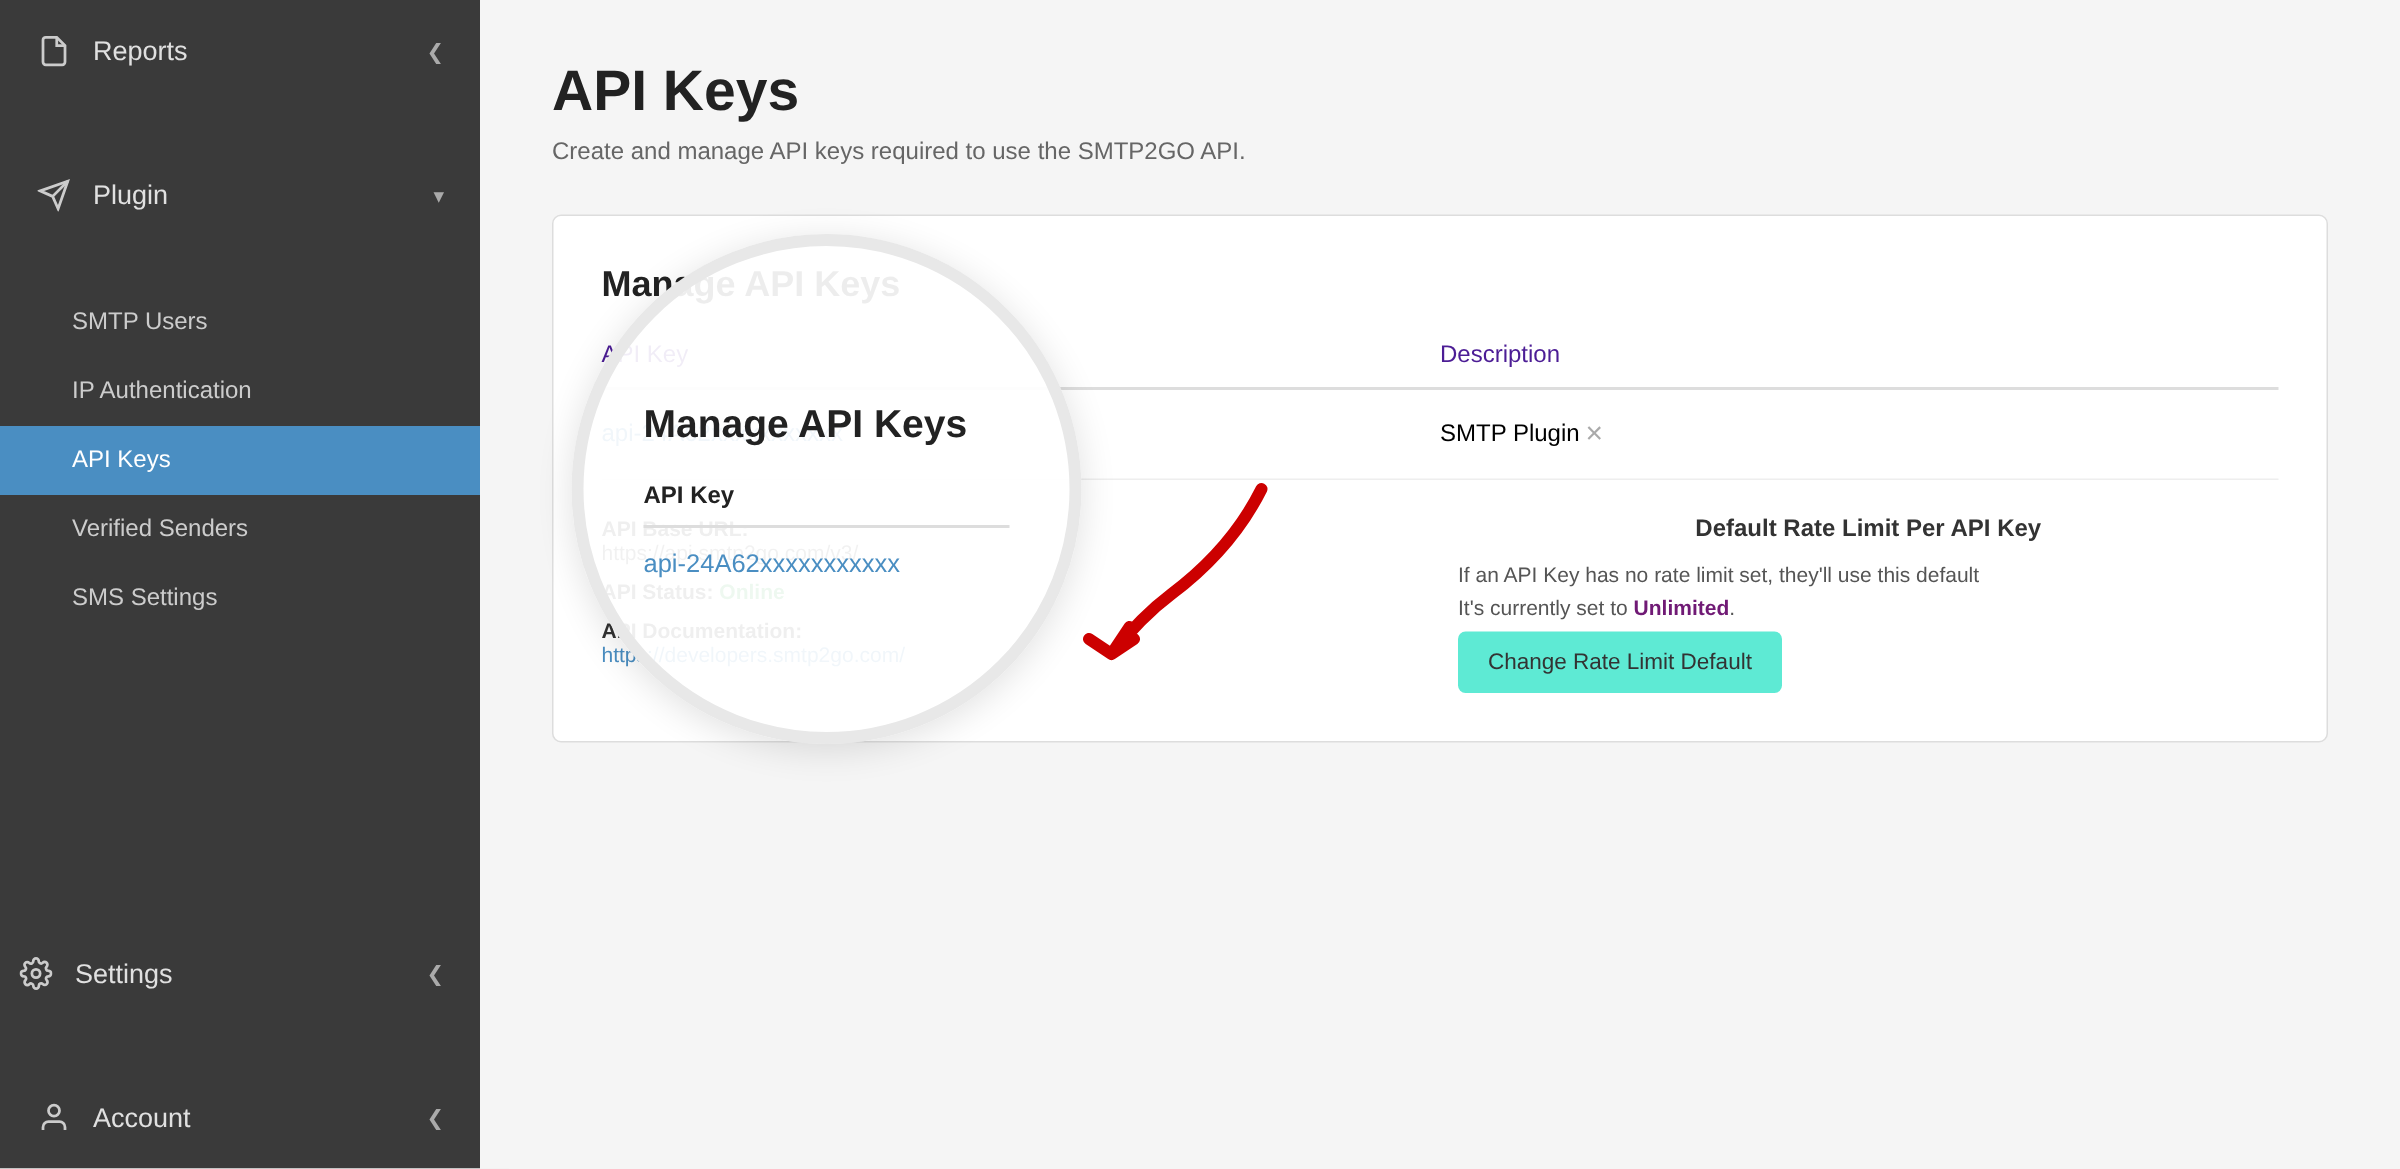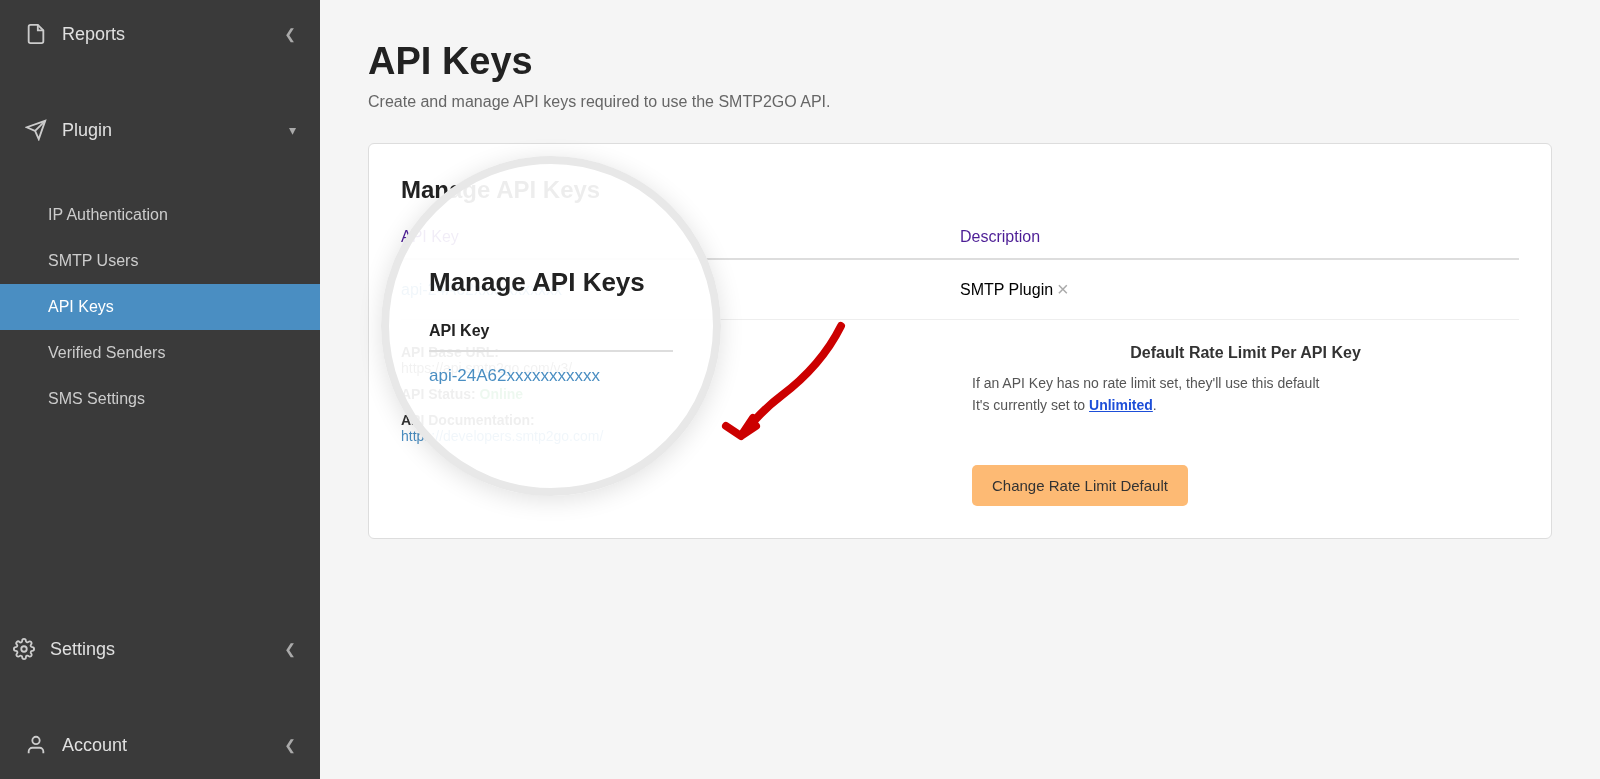--- a/index.html
+++ b/index.html
@@ -176,34 +176,33 @@
       color: #333;
     }
     .rate-limit-title {
       font-weight: 700;
       font-size: 16px;
       margin-bottom: 10px;
       text-align: center;
     }
     .rate-limit-desc {
       color: #555;
-      margin-bottom: 32px;
+      margin-bottom: 4px;
       line-height: 1.6;
     }
-    .rate-limit-desc strong { color: #1d4ed8; text-decoration: underline; }
+    .rate-limit-desc strong { color: #701a75; }
 
     .btn-change-rate {
       padding: 12px 20px;
-      background: #fdba74;
+      background: #5eead4;
       border: none;
       border-radius: 5px;
       font-size: 15px;
       color: #333;
       cursor: pointer;
-      margin-top: 16px;
     }
 
     
     .magnifier-overlay {
       position: absolute;
       top: -20px;
       left: -20px;
       width: 340px;
       height: 340px;
       border-radius: 50%;
@@ -280,24 +279,24 @@
           <polygon points="22 2 15 22 11 13 2 9 22 2"></polygon>
         </svg>
       </div>
       <span>Plugin</span>
     </div>
     <span class="sidebar-chevron">▾</span>
   </div>
 
   <div class="sidebar-submenu">
     <div class="sidebar-submenu-item">
+      <span>SMTP Users</span>
+    </div>
+    <div class="sidebar-submenu-item">
       <span>IP Authentication</span>
-    </div>
-    <div class="sidebar-submenu-item">
-      <span>SMTP Users</span>
     </div>
     <div class="sidebar-submenu-item active">
       <span>API Keys</span>
     </div>
     <div class="sidebar-submenu-item">
       <span>Verified Senders</span>
     </div>
     <div class="sidebar-submenu-item">
       <span>SMS Settings</span>
     </div>

